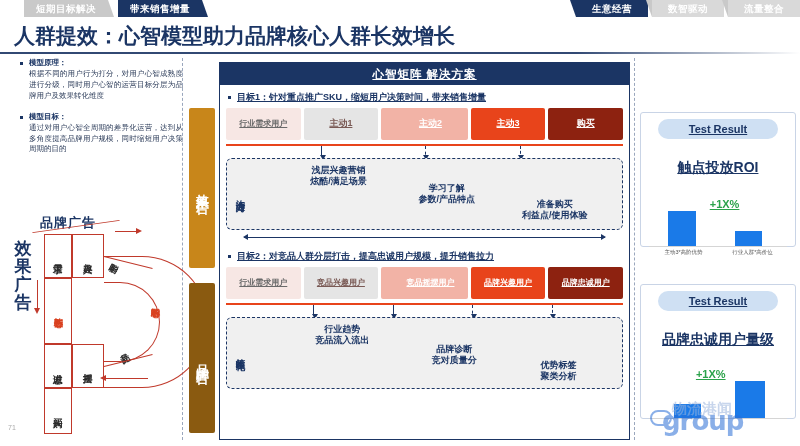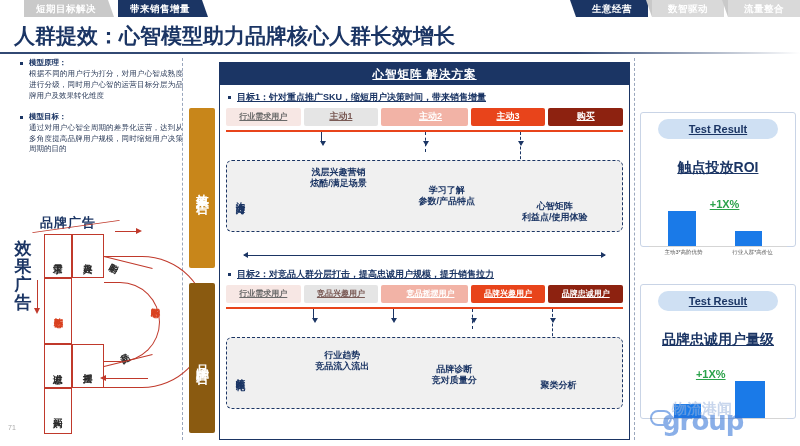--- a/index.html
+++ b/index.html
@@ -159,21 +159,21 @@
   .goal-line {
     display:flex; align-items:center; gap:6px;
     padding: 6px 0 4px 8px;
     font-size:9px; font-weight:bold; color:#1b3564;
     text-decoration: underline;
   }
   .goal-line .dot { width:3px;height:3px;background:#1b3564; flex:none; text-decoration:none;}
 
   .funnel { display:flex; gap:3px; padding: 0 6px; }
   .fstep {
-    flex:1; height:18px; border-radius:2px;
+    flex:1; height:32px; border-radius:2px;
     display:flex; align-items:center; justify-content:center; text-align:right;
     font-size:9px; font-weight:bold; line-height:1.1;
     text-decoration: underline;
   }
   .f1 { background:#f7e7e4; color:#6a6a6a; }
   .f2 { background:#e5e5e5; color:#7a5a55; }
   .f3 { background:#f2b3a6; color:#ffffff;padding-left:12px; }
   .f4 { background:#e8441b; color:#ffffff; }
   .f5 { background:#8d2210; color:#ffffff; }
   .fsmall { font-size:8px; }
@@ -186,21 +186,21 @@
     border-left:1.5px dashed #1b3564;
   }
   .adown::after {
     content:""; position:absolute; left:-2.5px; top:9px;
     border-left:3px solid transparent;border-right:3px solid transparent;
     border-top:5px solid #1b3564;
   }
   .adown.solid { border-left:1.5px solid #1b3564; }
 
   .dashbox {
-    margin: 16px 6px; border:1.5px dashed #1b3564; border-radius:6px;
+    margin: 0 6px; border:1.5px dashed #1b3564; border-radius:6px;
     background:#f0f0f0; position:relative; height:72px;
     display:flex; align-items:stretch;
   }
   .dashbox .vlabel {
     width:18px; flex:none;
     writing-mode: vertical-rl; text-orientation: upright;
     display:flex; align-items:center; justify-content:center;
     font-size:9.5px; font-weight:bold; color:#1b3564;
     letter-spacing:1px;
     margin-left:4px;
@@ -374,21 +374,21 @@
         <div class="steps">
           <div class="stepnote" style="left:4%;top:6px;width:40%;">
             <div>浅层兴趣营销</div>
             <div>炫酷/满足场景</div>
           </div>
           <div class="stepnote" style="left:34%;top:24px;width:38%;">
             <div>学习了解</div>
             <div>参数/产品特点</div>
           </div>
           <div class="stepnote" style="left:64%;top:40px;width:36%;">
-            <div>心智矩阵</div>
+            <div>准备购买</div>
             <div>利益点/使用体验</div>
           </div>
         </div>
       </div>
       <div style="position:relative;height:14px;margin:0 16px;">
         <div class="longarrow" style="bottom:6px"></div>
       </div>
     </div>
 
     <div class="sect">
@@ -409,29 +409,30 @@
       <div class="arrows-row">
         <div class="adown solid" style="left:22%"></div>
         <div class="adown solid" style="left:42%"></div>
         <div class="adown" style="left:62%;height:20px"></div>
         <div class="adown" style="left:82%;height:32px"></div>
       </div>
 
       <div class="dashbox">
         <div class="vlabel">策略深化</div>
         <div class="steps">
-          <div class="stepnote" style="left:4%;top:12px;width:42%;">
+          <div class="stepnote" style="left:4%;top:6px;width:42%;">
             <div>行业趋势</div>
             <div>竞品流入流出</div>
           </div>
           <div class="stepnote" style="left:38%;top:26px;width:34%;">
             <div>品牌诊断</div>
             <div>竞对质量分</div>
           </div>
           <div class="stepnote" style="left:66%;top:42px;width:34%;">
+            <div>优势标签</div>
             <div>聚类分析</div>
           </div>
         </div>
       </div>
     </div>
   </div>
 
   <div class="right-divider"></div>
 
   <div class="tr-card tr1">

